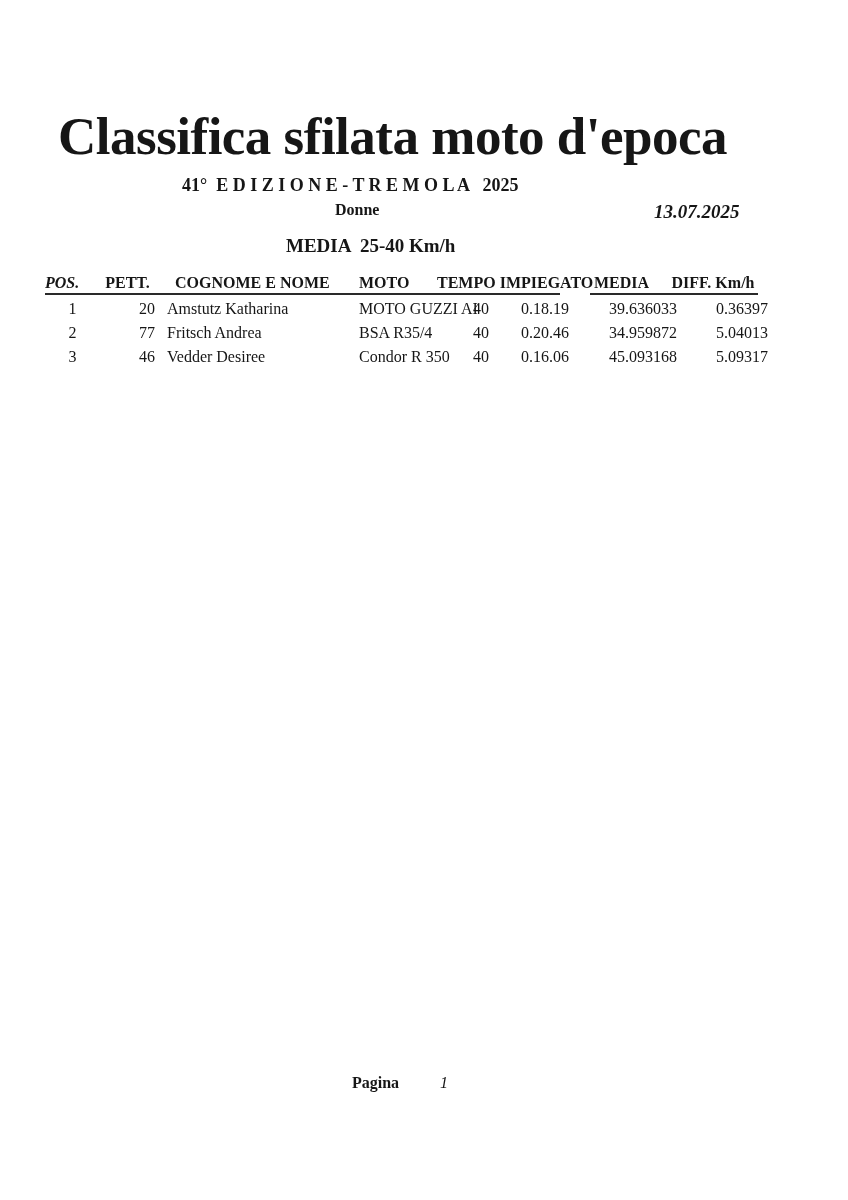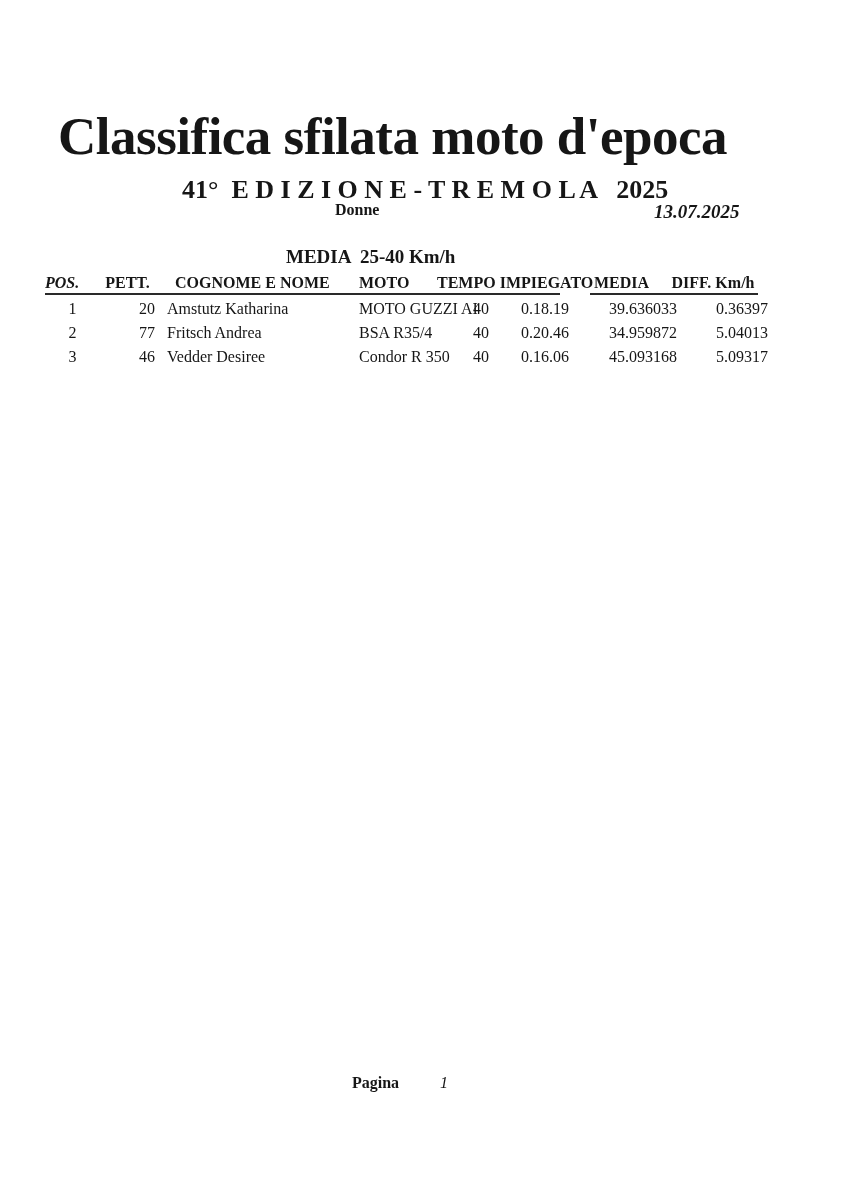--- a/index.html
+++ b/index.html
@@ -24,21 +24,21 @@
     font-size: 53px;
     font-weight: 700;
     letter-spacing: -0.5px;
     line-height: 1;
     white-space: nowrap;
   }
   .edition {
     position: absolute;
     left: 182px;
     top: 176px;
-    font-size: 26px;
+    font-size: 18px;
     font-weight: 700;
     line-height: 1.1;
     white-space: pre;
   }
   .category {
     position: absolute;
     left: 335px;
     top: 201px;
     font-size: 16px;
     font-weight: 700;
@@ -54,21 +54,20 @@
     line-height: 1.1;
   }
   .media-line {
     position: absolute;
     left: 286px;
     top: 236px;
     font-size: 19px;
     font-weight: 700;
     line-height: 1.1;
     white-space: pre;
-    margin-top: 11px;
   }
   .results {
     position: absolute;
     left: 45px;
     top: 273px;
     width: 725px;
     display: grid;
     grid-template-columns: 55px 55px 192px 120px 33px 90px 90px 90px;
   }
   .results .hrow {

